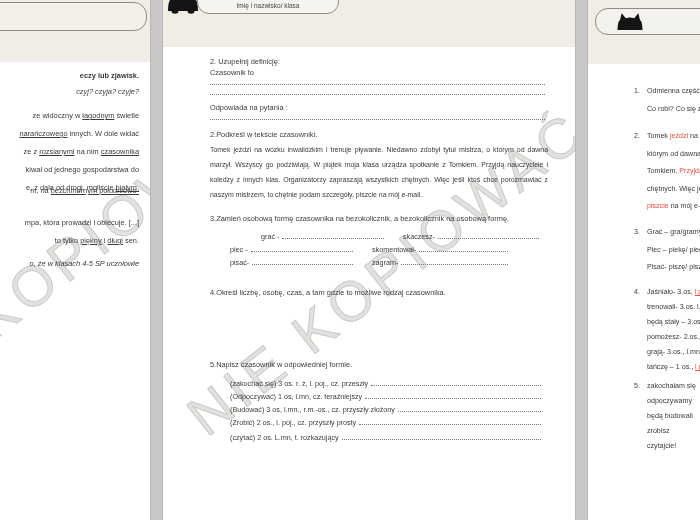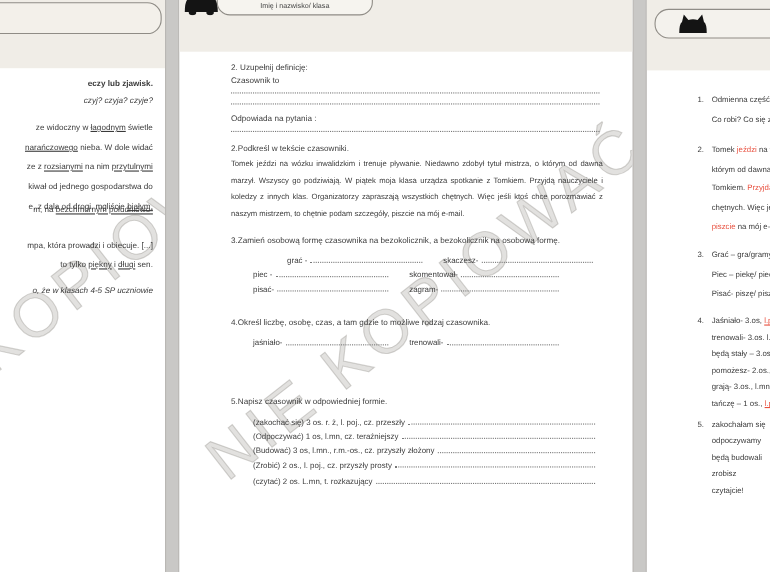--- a/index.html
+++ b/index.html
@@ -81,22 +81,22 @@
   <div class="band"></div>
   <div class="rbox" id="l-head-box"></div>
 
   <div class="wm-clip">
     <div class="wm" id="l-wm">NIE KOPIOWAĆ</div>
   </div>
 
   <div class="lp-line" style="top:71px;"><span class="b">eczy lub zjawisk.</span></div>
   <div class="lp-line" style="top:87px;"><span class="i">czyj? czyja? czyje?</span></div>
   <div class="lp-line" style="top:111px;"><span>ze widoczny  w </span><span class="u">łagodnym</span><span> świetle</span></div>
-  <div class="lp-line" style="top:129px;"><span class="u">narańczowego</span><span> nieba. W dole widać</span></div>
-  <div class="lp-line" style="top:147px;"><span>ze z </span><span class="u">rozsianymi</span><span> na nim </span><span class="u">przytulnymi</span></div>
+  <div class="lp-line" style="top:129px;"><span class="u">narańczowego</span><span> innych. W dole widać</span></div>
+  <div class="lp-line" style="top:147px;"><span>ze z </span><span class="u">rozsianymi</span><span> na nim </span><span class="u">czasownika</span></div>
   <div class="lp-line" style="top:165px;"><span>kiwał od jednego gospodarstwa do</span></div>
   <div class="lp-line" style="top:183px;"><span>e, z dala od drogi, mgliście </span><span class="u">białym,</span></div>
   <div class="lp-line" style="top:186px;"><span>m, na </span><span class="u">bezchmurnym południowo-</span></div>
   <div class="lp-line" style="top:218px;"><span>mpa, która prowadzi i obiecuje. [...]</span></div>
   <div class="lp-line" style="top:236px;"><span>to tylko </span><span class="u">piękny</span><span> i </span><span class="u">długi</span><span> sen.</span></div>
   <div class="lp-line" style="top:259px;"><span class="i">o, że w klasach 4-5 SP uczniowie</span></div>
 </div>
 
 <div class="page" id="page-center">
   <div class="band"></div>
@@ -155,31 +155,20 @@
         <span class="dots"></span>
       </span>
     <span class="gapc"></span>
     <span class="c2">
         <span class="lab">zagram- </span>
         <span class="dots"></span>
       </span>
   </div>
 
   <div class="cc head" style="top:288px;">4.Określ liczbę, osobę, czas, a tam gdzie to możliwe rodzaj czasownika.</div>
-  <div class="pair-row" style="top:307px;">
-    <span class="c1">
-        <span class="lab">jaśniało-</span>
-        <span class="dots"></span>
-      </span>
-    <span class="gapc"></span>
-    <span class="c2">
-        <span class="lab">trenowali- </span>
-        <span class="dots"></span>
-      </span>
-  </div>
 
   <div class="cc head" style="top:360px;text-align:right;">5.Napisz czasownik w odpowiedniej formie.</div>
   <div class="f-row" style="top:379px;">
     <span class="lab">(zakochać się) 3 os. r. ż, l. poj., cz. przeszły </span>
       <span class="dots"></span>
   </div>
   <div class="f-row" style="top:392px;">
     <span class="lab">(Odpoczywać) 1 os, l.mn, cz. teraźniejszy </span>
       <span class="dots"></span>
   </div>

